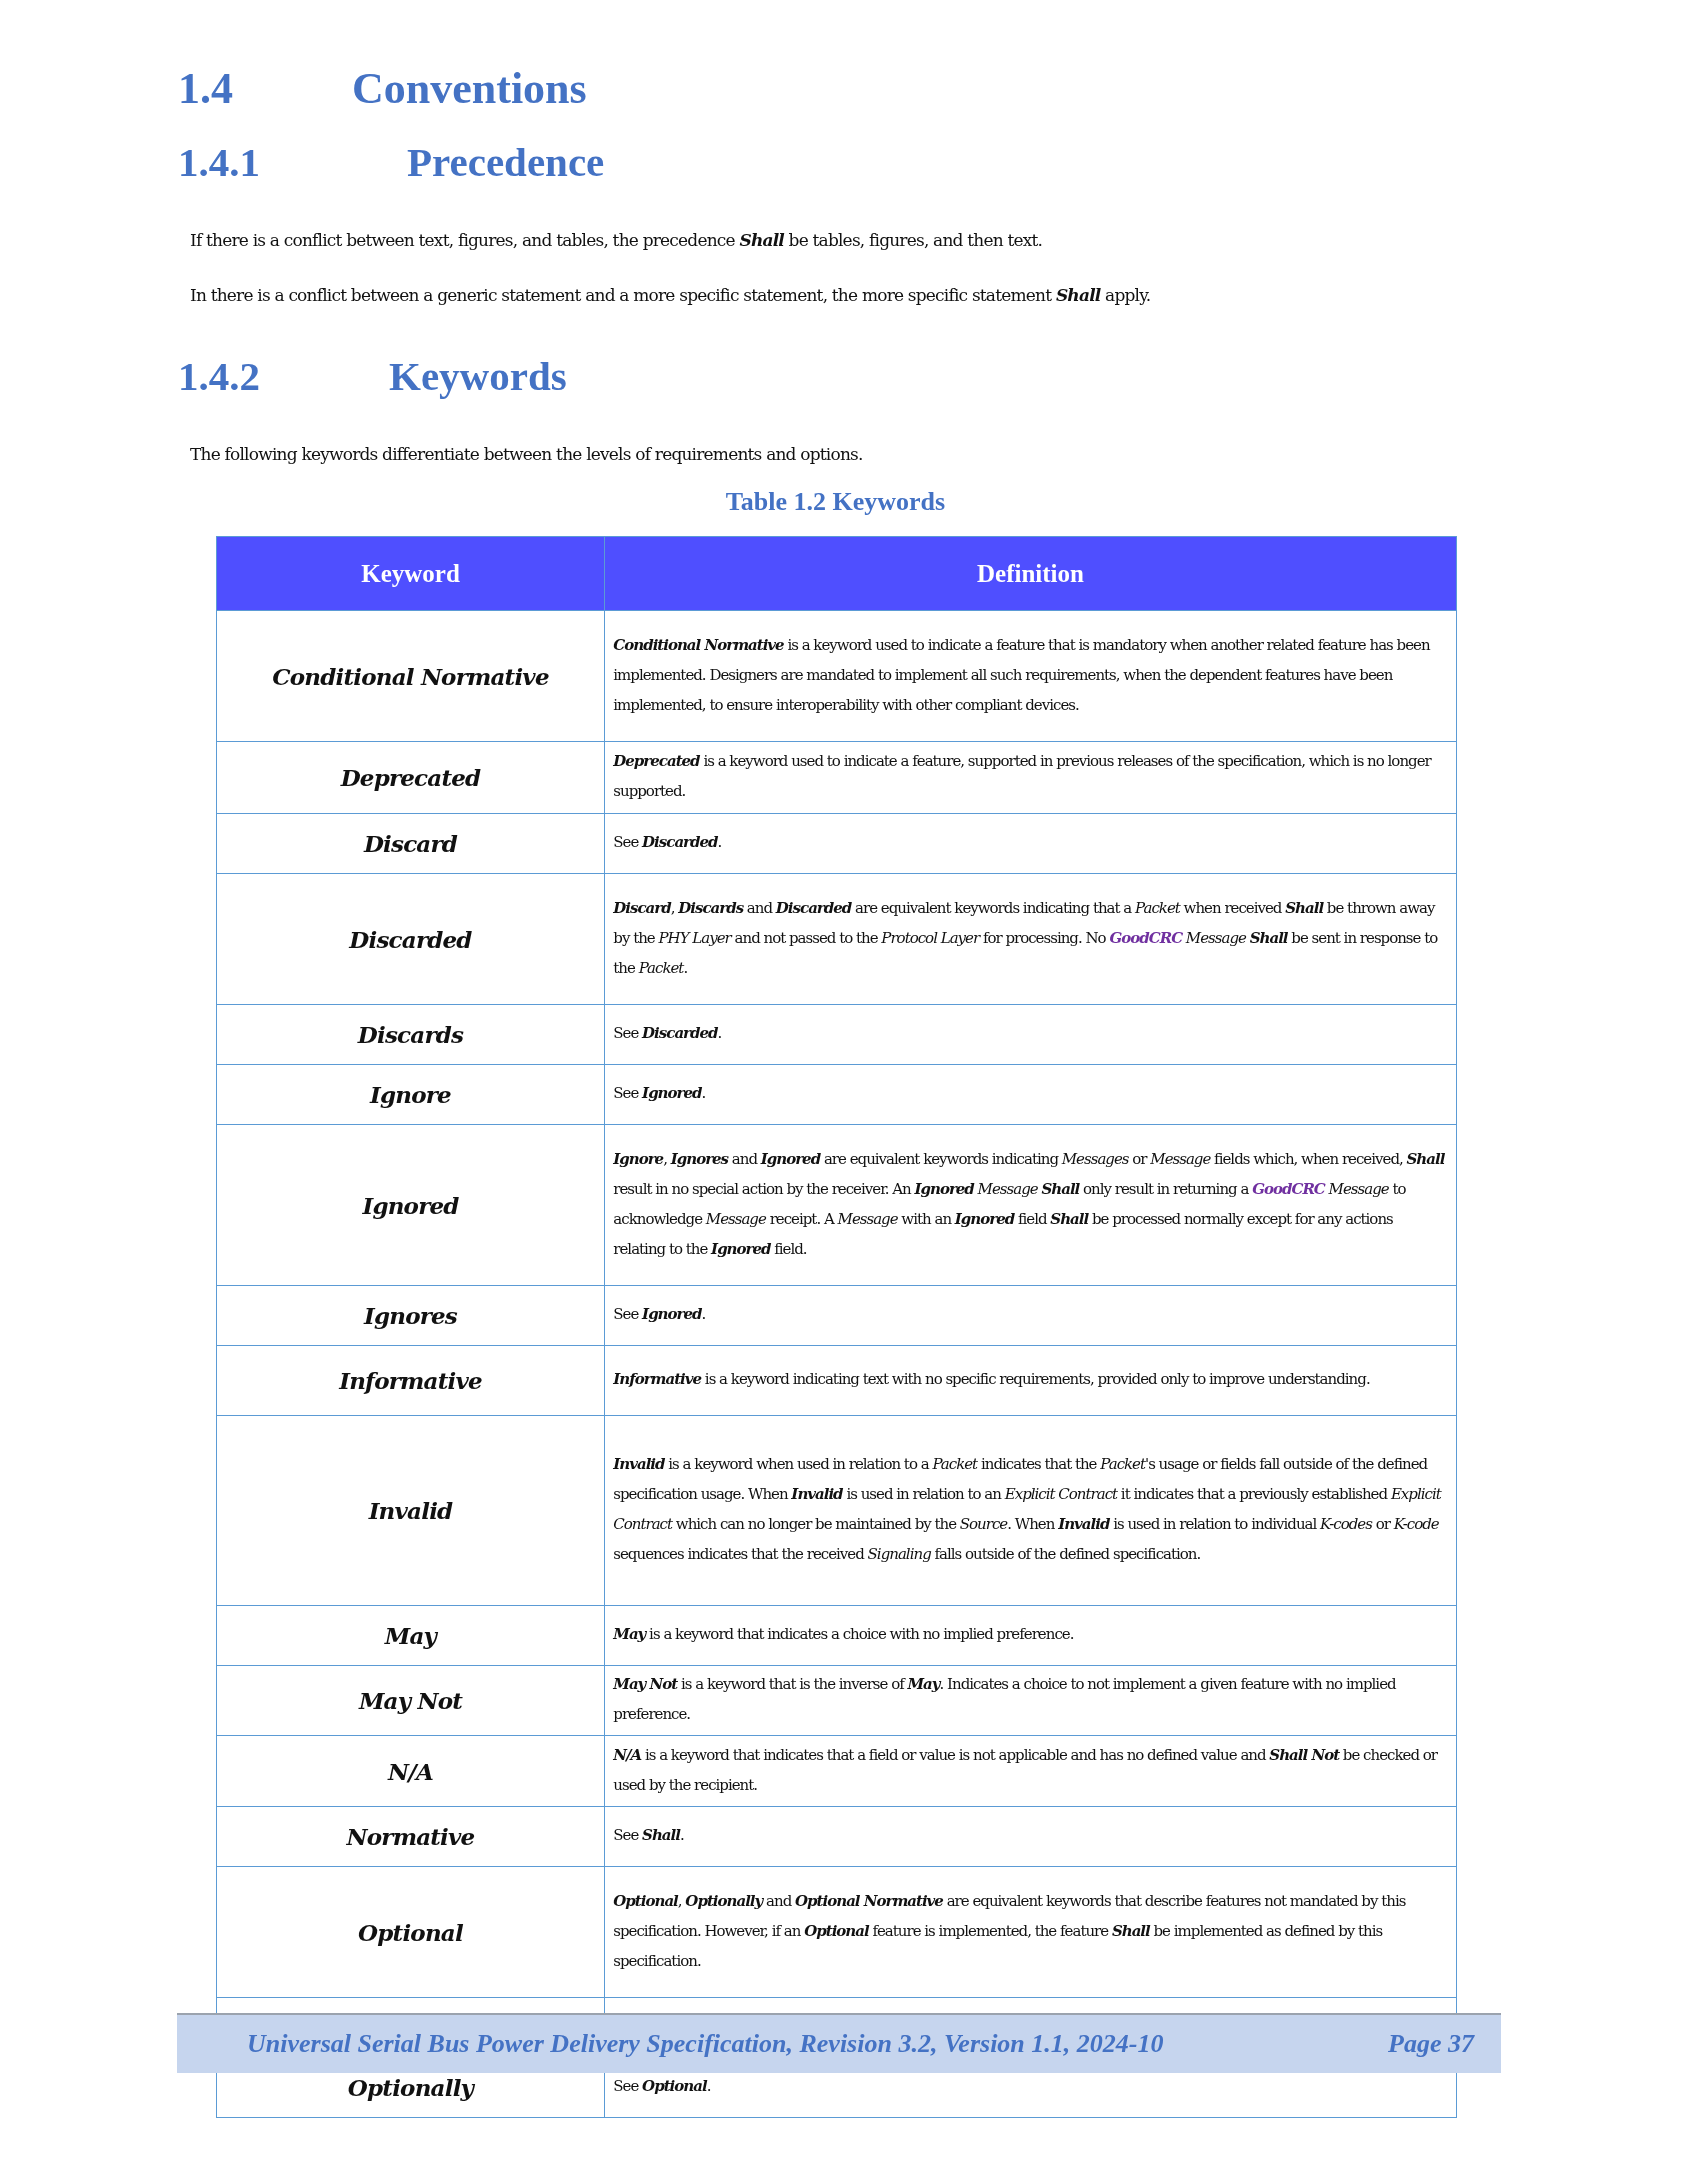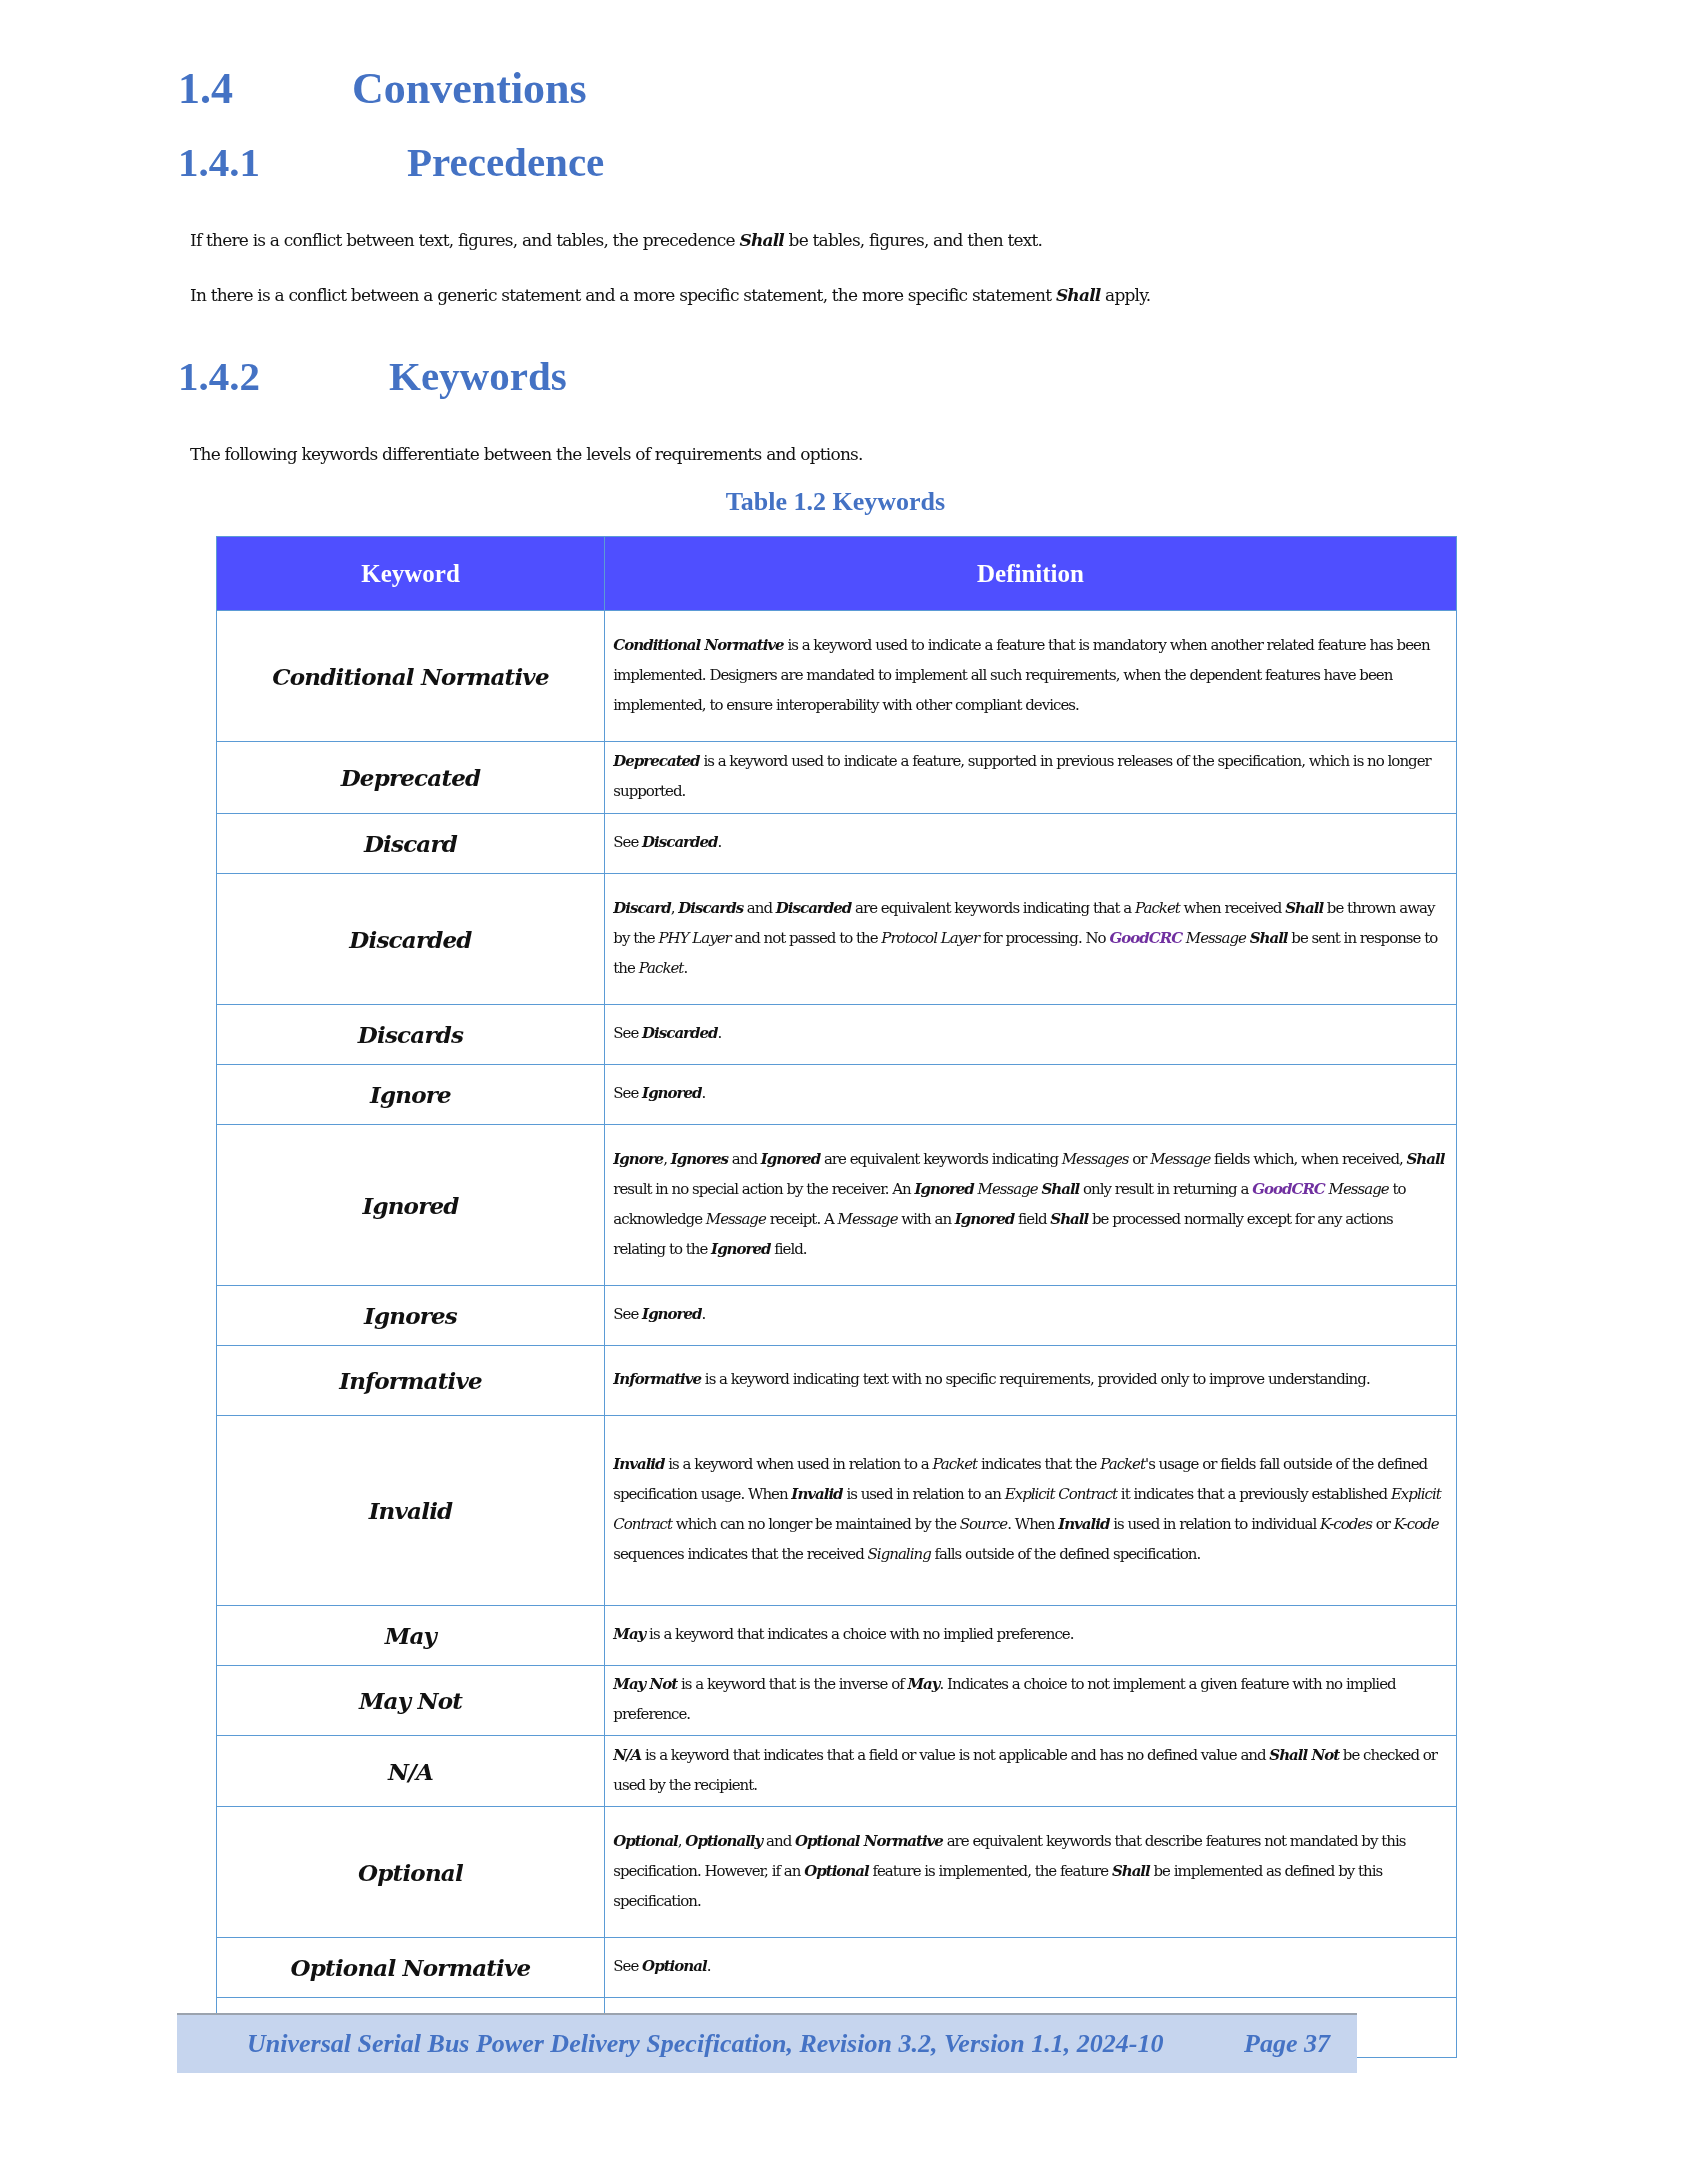--- a/index.html
+++ b/index.html
@@ -46,21 +46,21 @@
     font-weight: bold; font-style: italic; font-size: 23px;
     font-family: "DejaVu Serif", serif; letter-spacing: -0.8px;
   }
   table.kw td.def {
     vertical-align: middle; padding: 3.1px 10.3px 5.2px 8.3px;
     font-size: 15px; line-height: 30px;
     font-family: "DejaVu Serif", serif; letter-spacing: -1px;
   }
   .crc { color: #7030A0; font-weight: bold; font-style: italic; }
   .footer {
-    position: absolute; left: 177px; top: 2013px; width: 1180px; height: 58px;
+    position: absolute; left: 177px; top: 2013px; width: 1324px; height: 58px;
     background: #C6D5EE; border-top: 2.1px solid #9BA3AE;
   }
   .footer span {
     position: absolute; top: 13.4px; color: #4472C4;
     font-weight: bold; font-style: italic; font-size: 26px; line-height: 32px;
     font-family: "Liberation Serif", "DejaVu Serif", serif; white-space: nowrap;
   }
   .footer .doc { left: 70px; }
   .footer .page { right: 27px; }
 </style>
@@ -146,20 +146,24 @@
         <td class="def"><b><i>May</i></b> is a keyword that indicates a choice with no implied preference.</td>
       </tr>
       <tr style="height: 70px;">
         <td class="kw-cell">May Not</td>
         <td class="def"><b><i>May Not</i></b> is a keyword that is the inverse of <b><i>May</i></b>. Indicates a choice to not implement a given feature with no implied preference.</td>
       </tr>
       <tr style="height: 71px;">
         <td class="kw-cell">N/A</td>
         <td class="def"><b><i>N/A</i></b> is a keyword that indicates that a field or value is not applicable and has no defined value and <b><i>Shall Not</i></b> be checked or used by the recipient.</td>
       </tr>
+      <tr style="height: 41px;">
+        <td class="kw-cell">Normative</td>
+        <td class="def">See <b><i>Shall</i></b>.</td>
+      </tr>
       <tr style="height: 131px;">
         <td class="kw-cell">Optional</td>
         <td class="def"><b><i>Optional</i></b>, <b><i>Optionally</i></b> and <b><i>Optional Normative</i></b> are equivalent keywords that describe features not mandated by this specification. However, if an <b><i>Optional</i></b> feature is implemented, the feature <b><i>Shall</i></b> be implemented as defined by this specification.</td>
       </tr>
       <tr style="height: 41px;">
         <td class="kw-cell">Optional Normative</td>
         <td class="def">See <b><i>Optional</i></b>.</td>
       </tr>
       <tr style="height: 40px;">
         <td class="kw-cell">Optionally</td>

